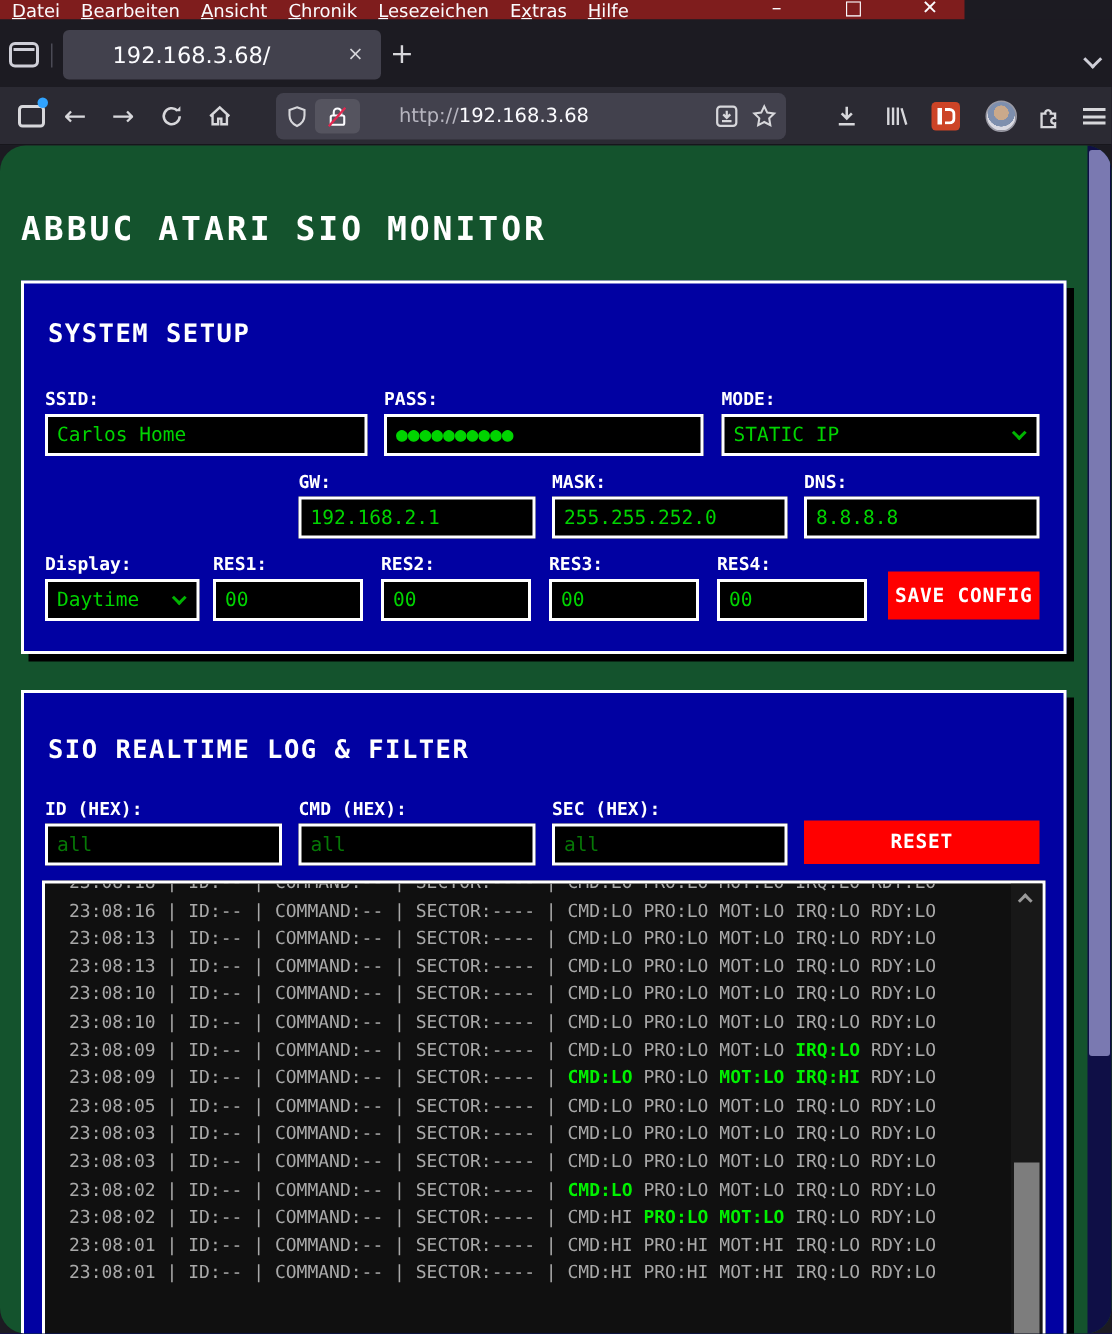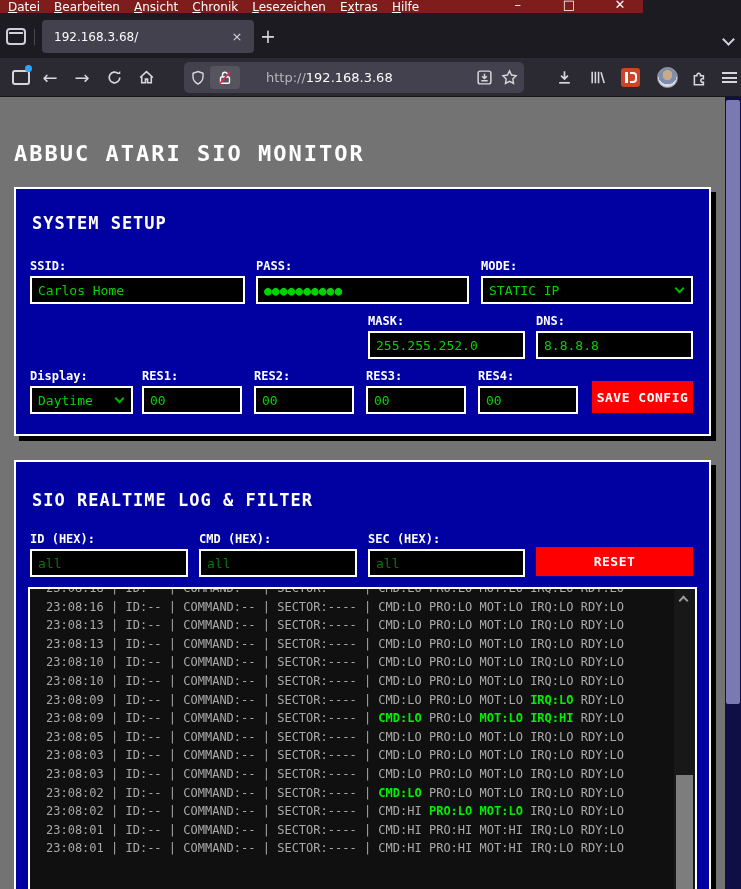--- a/index.html
+++ b/index.html
@@ -19,21 +19,21 @@
   .tabbar { position:absolute; top:13px; left:0; width:741px; height:45px;
             background:#1c1b22; }
   .fxview { position:absolute; left:6px; top:15px; width:20px; height:17px;
             border:2px solid #cfcfd8; border-radius:4px; }
   .fxview::after { content:""; position:absolute; left:1px; right:1px; top:2px;
                    height:2px; background:#cfcfd8; }
   .tab-sep { position:absolute; left:34px; top:16px; width:1px; height:16px; background:#4a4a55; }
   .tab { position:absolute; left:42px; top:7px; width:212px; height:33px;
          background:#42414d; border-radius:4px; display:flex; align-items:center;
          padding:0 8px 0 12px; }
-  .tab-title { color:#fbfbfe; font-size:12px; flex:1; white-space:nowrap; overflow:hidden; }
+  .tab-title { color:#fbfbfe; font-size:15px; flex:1; white-space:nowrap; overflow:hidden;margin-left:21px; }
   .tab-close { color:#d7d7db; font-size:13px; width:18px; text-align:center; }
   .newtab { position:absolute; left:260px; top:12px; color:#d7d7db; font-size:19px; }
   .alltabs-chevron { position:absolute; right:8px; top:22px; width:9px; height:9px;
         border-right:2px solid #cfcfd8; border-bottom:2px solid #cfcfd8;
         transform:rotate(45deg); }
 
   .navbar { position:absolute; top:58px; left:0; width:741px; height:39px;
             background:#2b2a33; border-bottom:1px solid #17161c; }
   .nav-icon { position:absolute; top:0; height:39px; display:flex; align-items:center;
               justify-content:center; color:#d7d7db; }
@@ -68,22 +68,22 @@
             border:1px solid #9a9aa5; }
   .puzzle-ic { left:686px; width:28px; }
   .menu-ic { left:716px; width:26px; }
   .hamburger { width:15px; height:11px; border-top:2px solid #d7d7db;
                border-bottom:2px solid #d7d7db; position:relative; }
   .hamburger::after { content:""; position:absolute; left:0; right:0; top:2.5px;
                height:2px; background:#d7d7db; }
 
   
   .page { position:absolute; top:97px; left:0; width:741px; height:792px;
-          background:#737373; overflow:hidden;
-          font-family:"DejaVu Sans Mono", monospace; }
+          background:#14532d; overflow:hidden;
+          font-family:"DejaVu Sans Mono", monospace;border-radius:17px; }
   .page-title { position:absolute; left:14px; top:44px; color:#fff; font-size:22px;
                 font-weight:bold; letter-spacing:2px; white-space:nowrap; }
   .panel { position:absolute; left:14px; width:697px; background:#0101a2;
            border:2px solid #fff; box-shadow:5px 5px 0 #000; }
   .panel-setup { top:90px; height:249px; }
   .panel-log { top:363px; height:560px; }
   .panel-heading { position:absolute; left:16px; color:#fff; font-size:17px;
                    font-weight:bold; letter-spacing:1px; white-space:nowrap; }
   .fgroup { position:absolute; }
   .flabel { color:#fff; font-size:12px; font-weight:bold; margin-bottom:3px;
@@ -225,20 +225,24 @@
       <input class="fld" value="●●●●●●●●●●" style="">
     </div>
     <div class="fgroup" style="left:465px; top:70px; width:212px">
       <div class="flabel">MODE:</div>
       <div class="sel">
         <span>STATIC IP</span>
         <span class="sel-chev"></span>
       </div>
     </div>
 
+    <div class="fgroup" style="left:183px; top:125px; width:158px">
+      <div class="flabel">GW:</div>
+      <input class="fld" value="192.168.2.1" style="">
+    </div>
     <div class="fgroup" style="left:352px; top:125px; width:157px">
       <div class="flabel">MASK:</div>
       <input class="fld" value="255.255.252.0" style="">
     </div>
     <div class="fgroup" style="left:520px; top:125px; width:157px">
       <div class="flabel">DNS:</div>
       <input class="fld" value="8.8.8.8" style="">
     </div>
 
     <div class="fgroup" style="left:14px; top:180px; width:103px">

